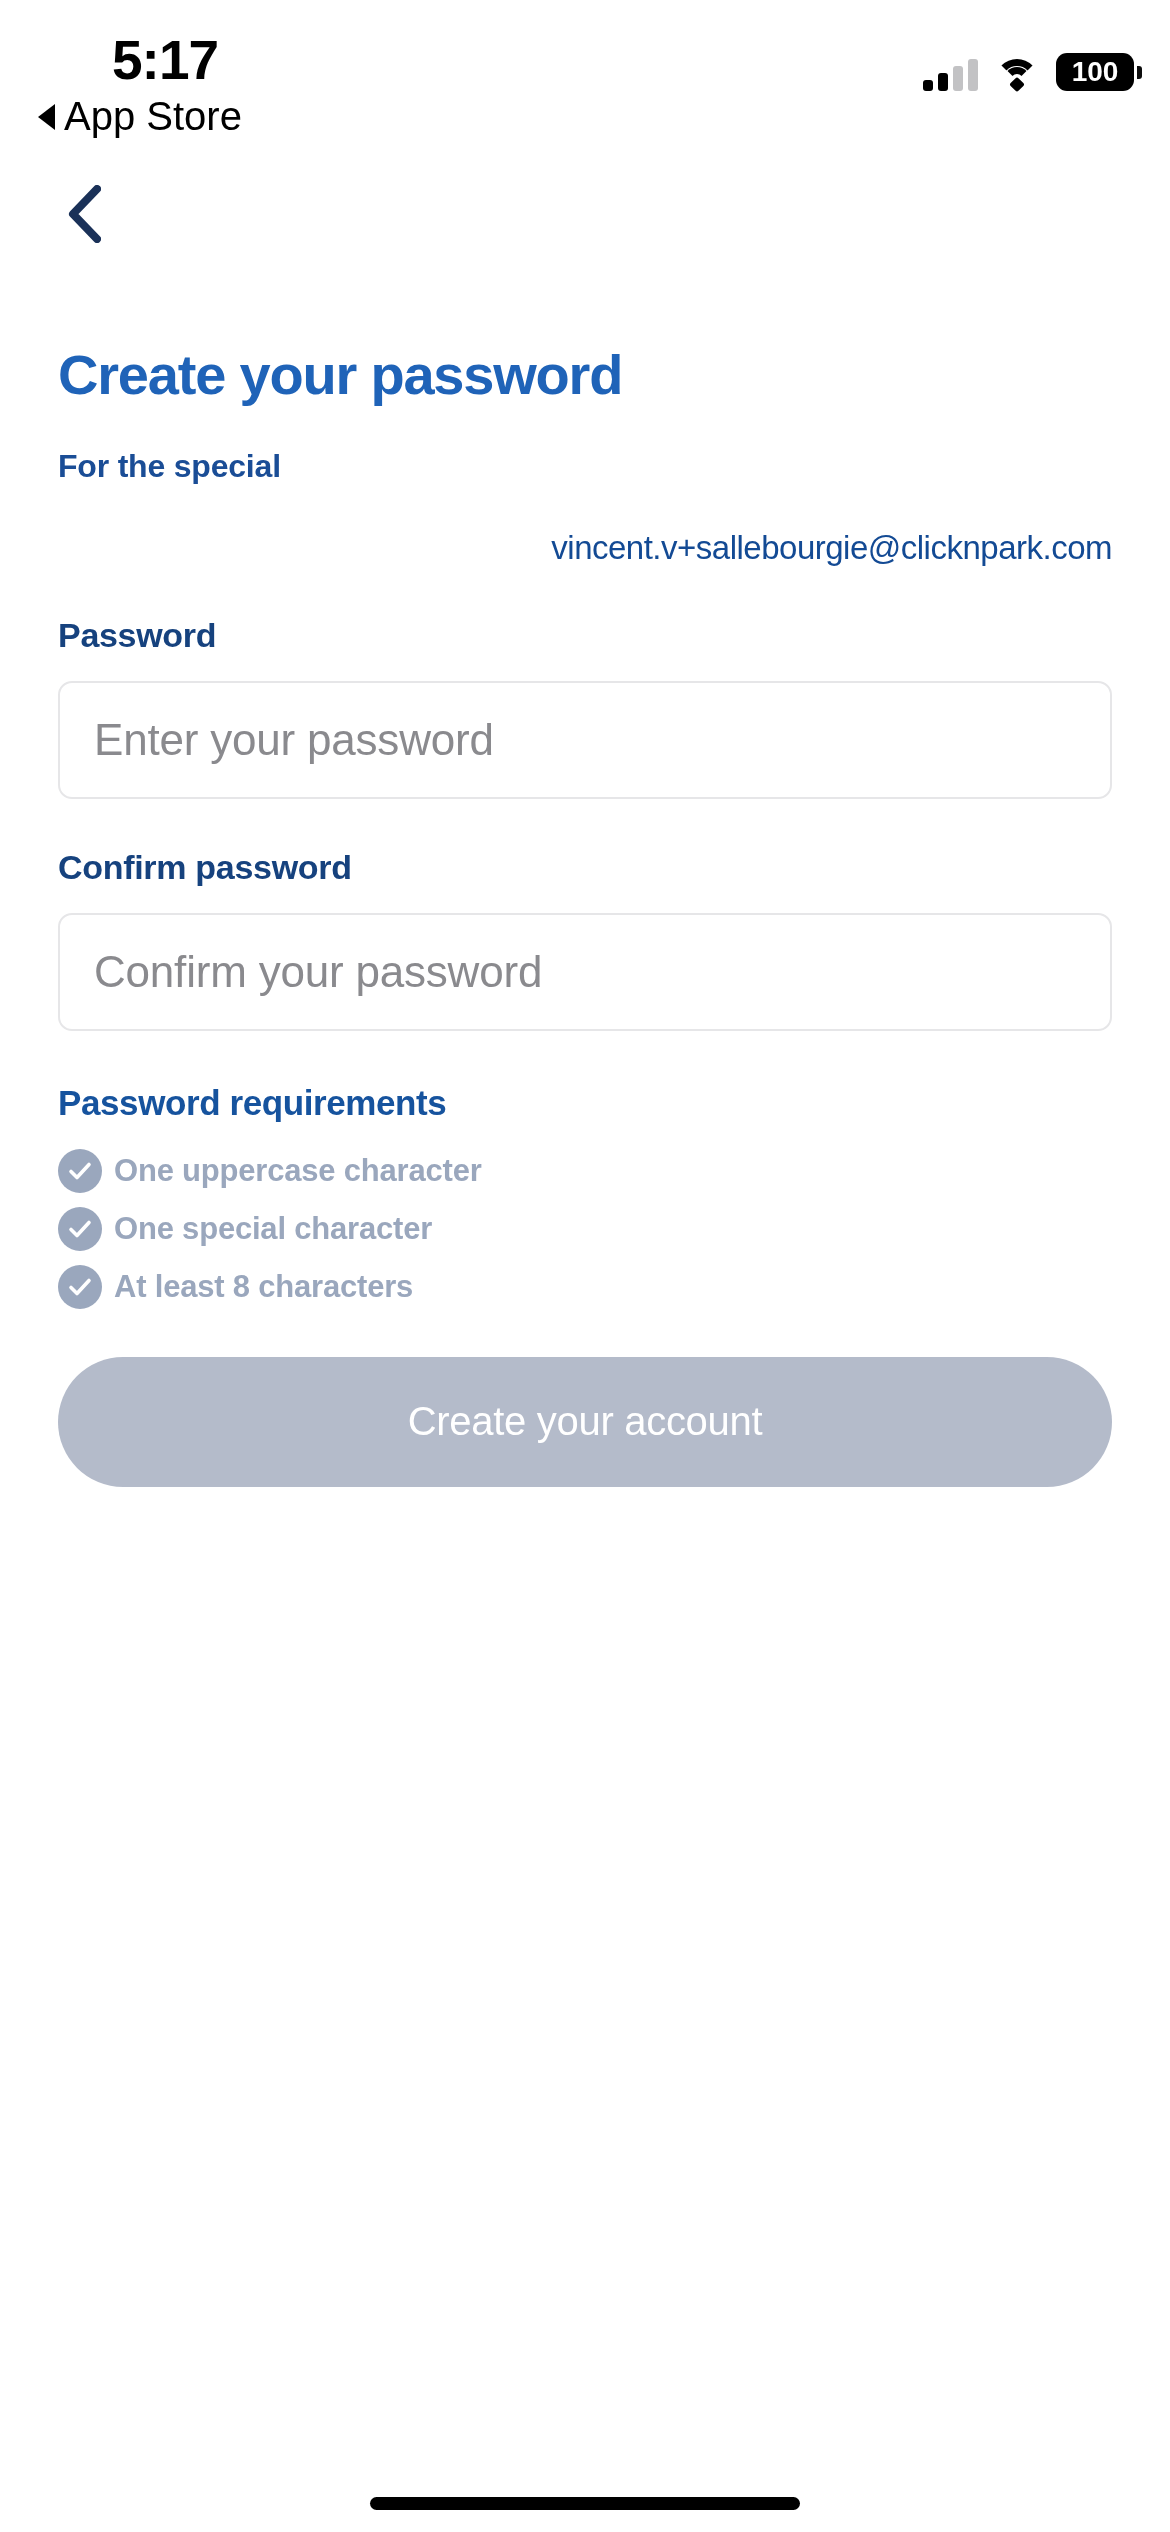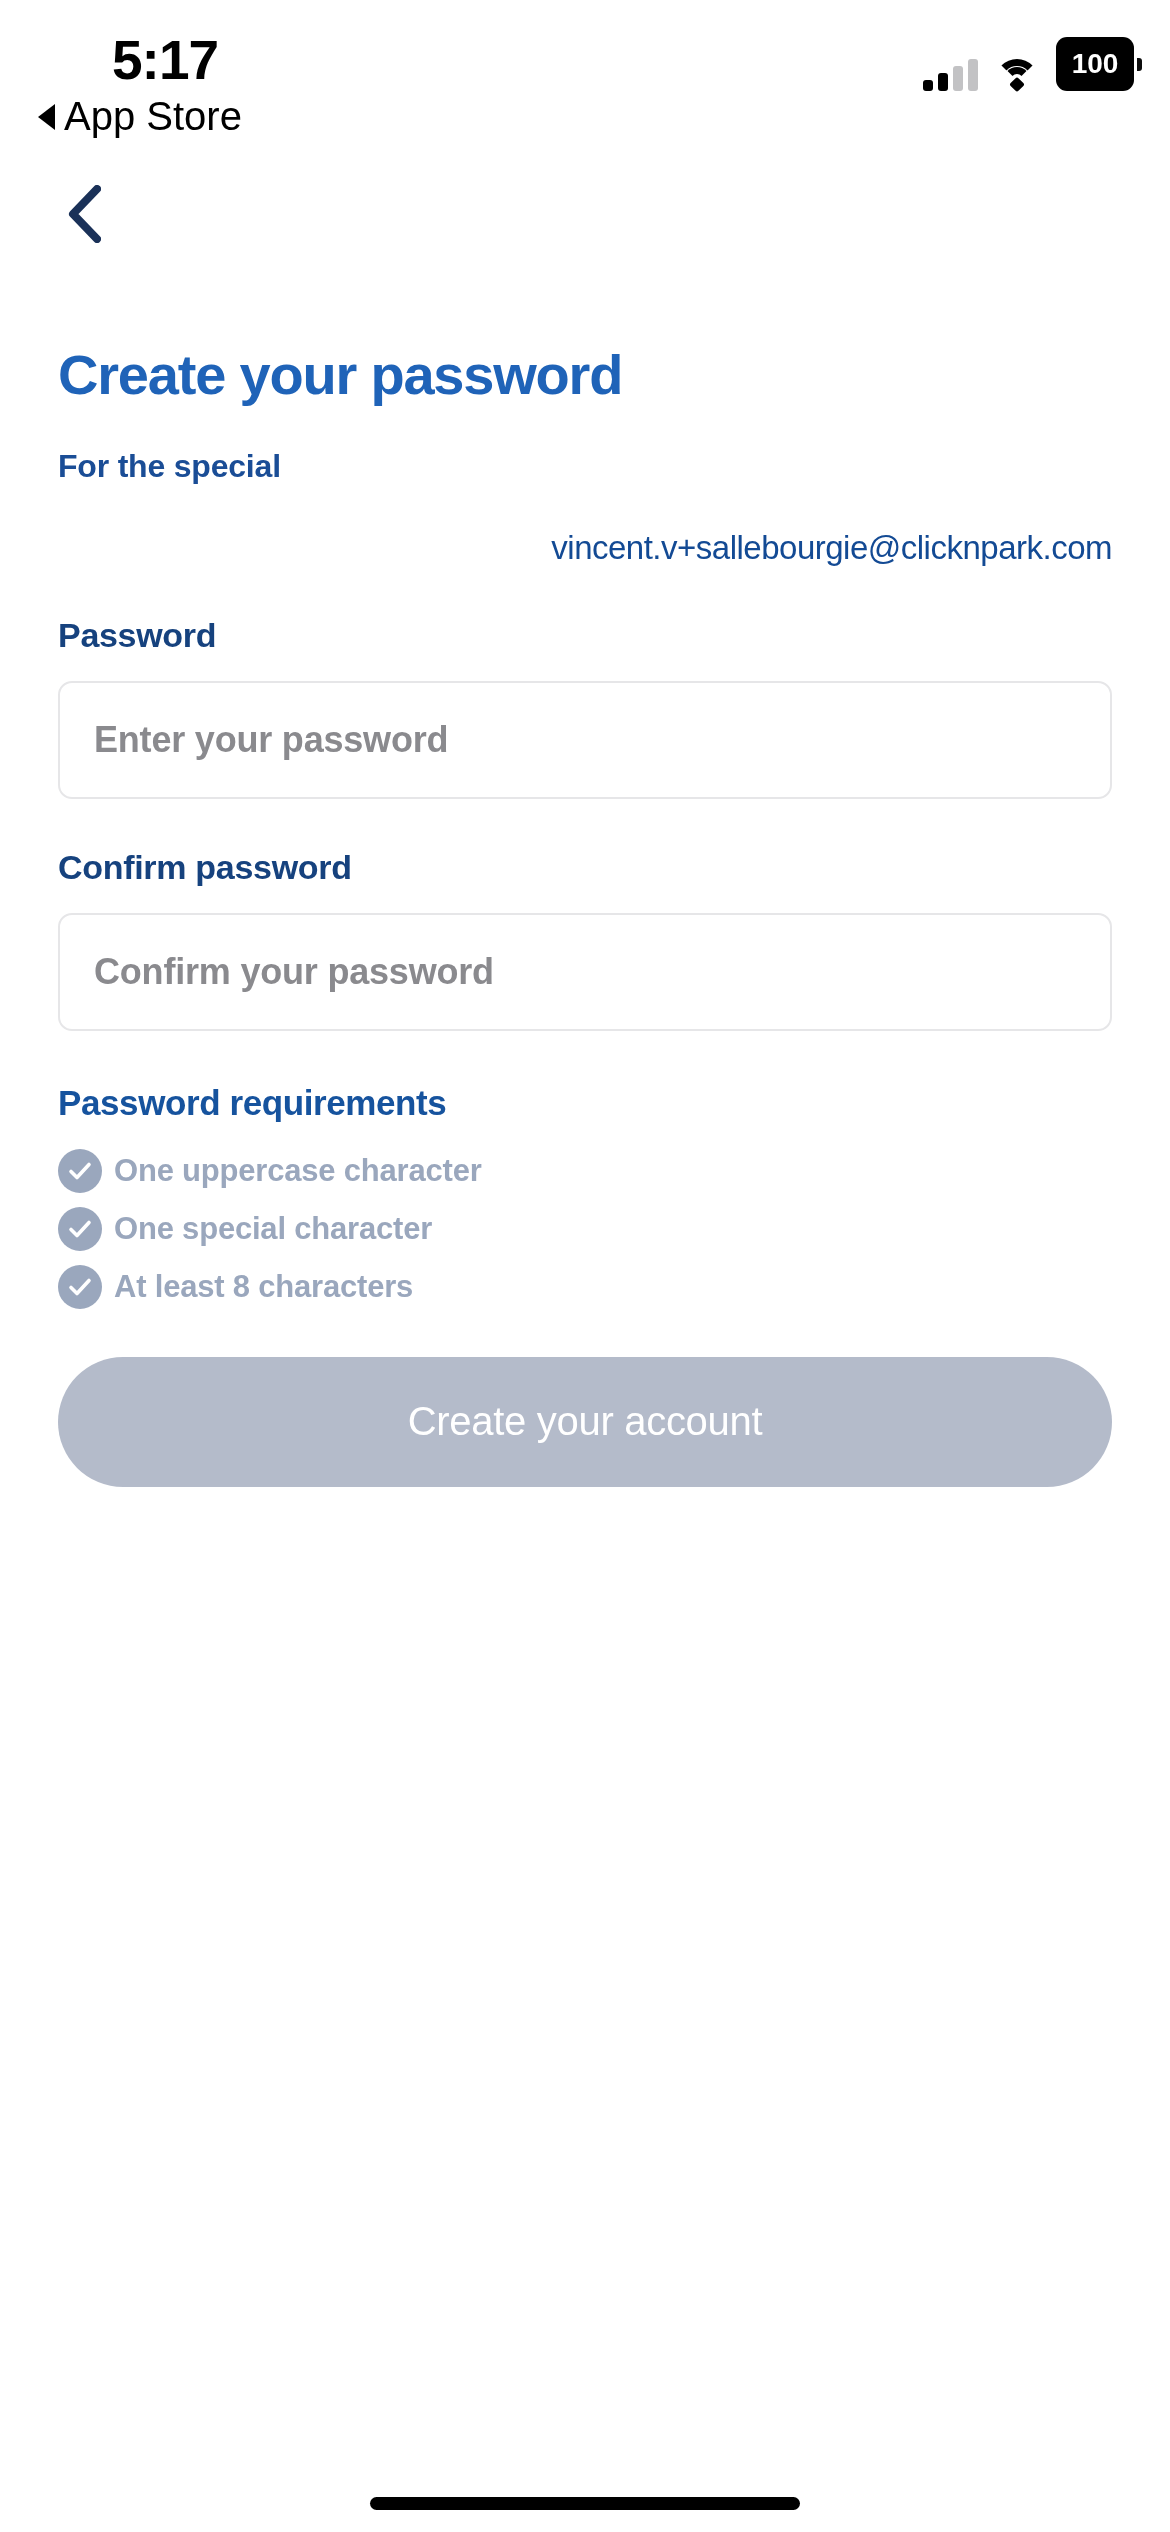--- a/index.html
+++ b/index.html
@@ -56,21 +56,21 @@
   .wifi .w1 { width:44px; height:44px; top:0; border-width:7px; }
   .wifi .w2 { width:27px; height:27px; top:8px; border-width:7px; }
   .wifi .w3 {
     width:11px; height:11px; top:20px;
     border:none; background:#000; border-radius:2px;
     transform:translateX(-50%) rotate(45deg);
   }
 
   .battery { position:relative; display:flex; align-items:center; }
   .batt-body {
-    width:78px; height:54px; border-radius:11px; background:#000;
+    width:78px; height:38px; border-radius:11px; background:#000;
     display:flex; align-items:center; justify-content:center;
   }
   .batt-num {
     color:#fff; font-size:28px; font-weight:700; letter-spacing:0px;
     line-height:1;
   }
   .batt-tip {
     width:5px; height:13px; background:#000; border-radius:0 3px 3px 0;
     margin-left:3px; opacity:.95;
   }
@@ -115,21 +115,21 @@
 
   .input {
     margin-top:26px;
     width:1054px; height:118px;
     border:2px solid #e6e6e8; border-radius:14px;
     background:#fff;
     display:flex; align-items:center;
     padding:0 34px;
   }
   .input .ph {
-    font-size:36px; color:#8a8a8e; font-weight:700;
+    font-size:44px; color:#8a8a8e; font-weight:400;
     letter-spacing:-.2px;
   }
 
   .req-title {
     font-size:35px; font-weight:700; color:#16539e;
     margin-top:52px; letter-spacing:-.4px;
   }
 
   .req-list { margin-top:26px; }
   .req-row {

